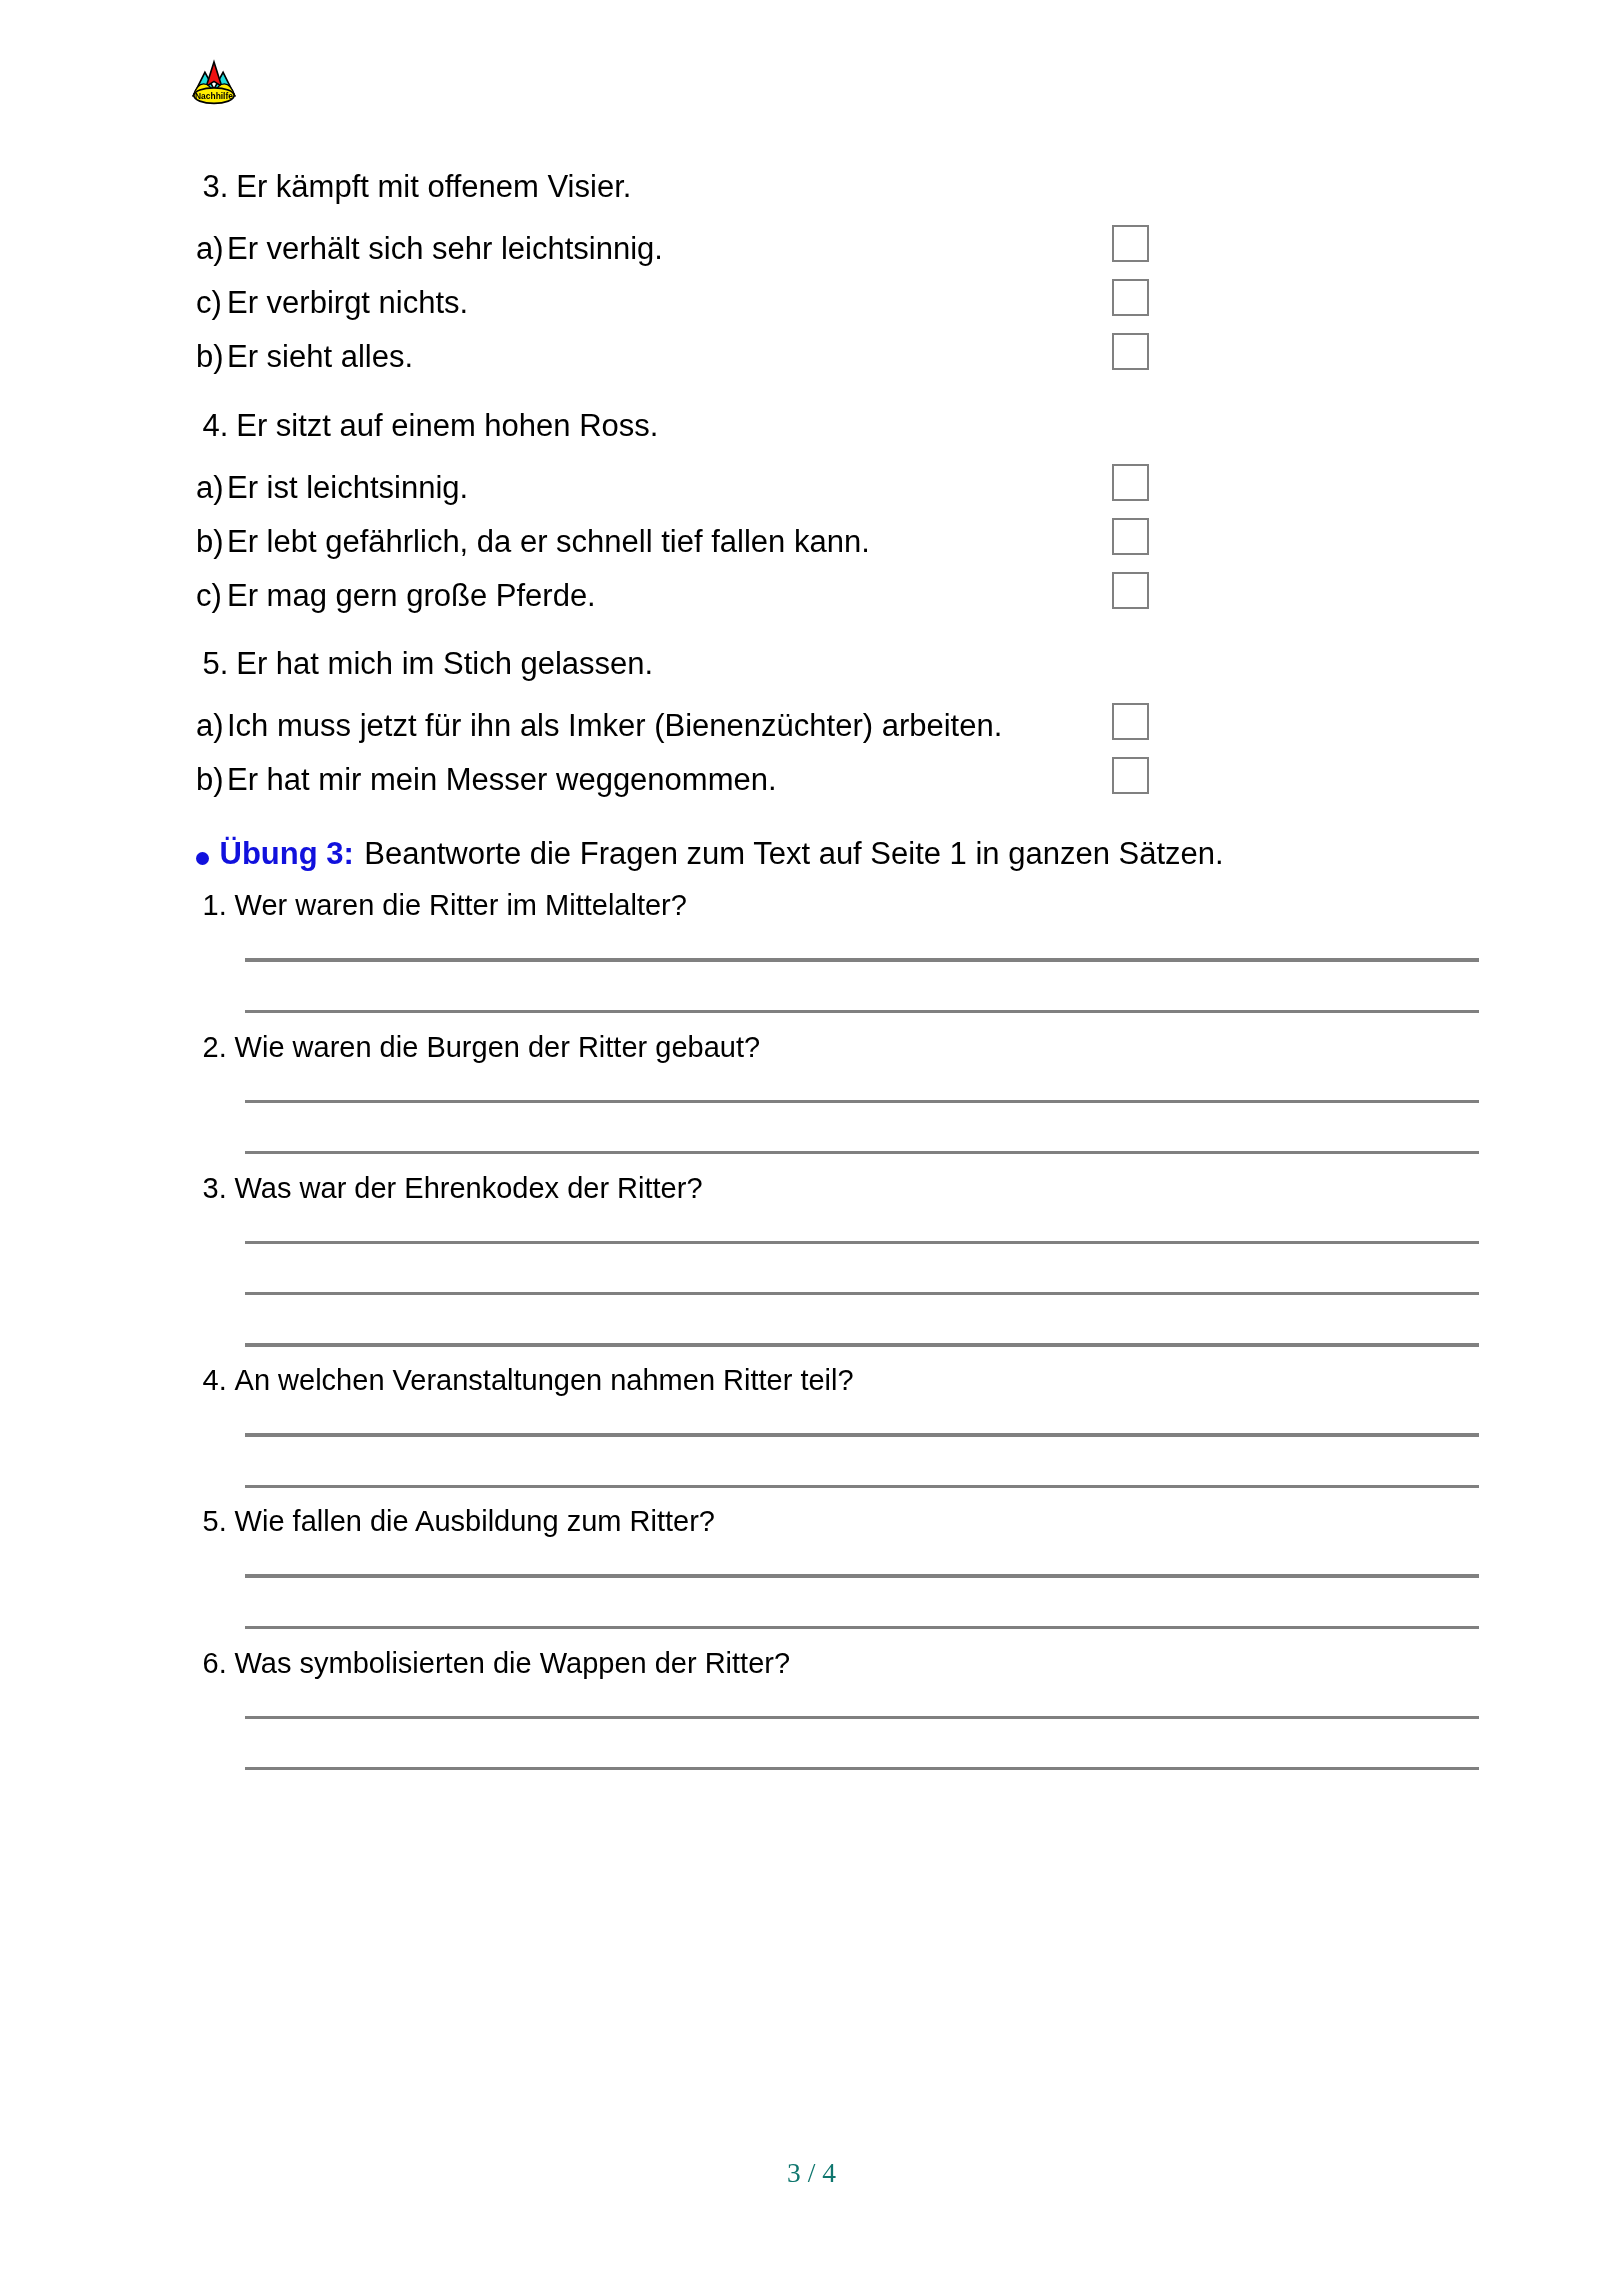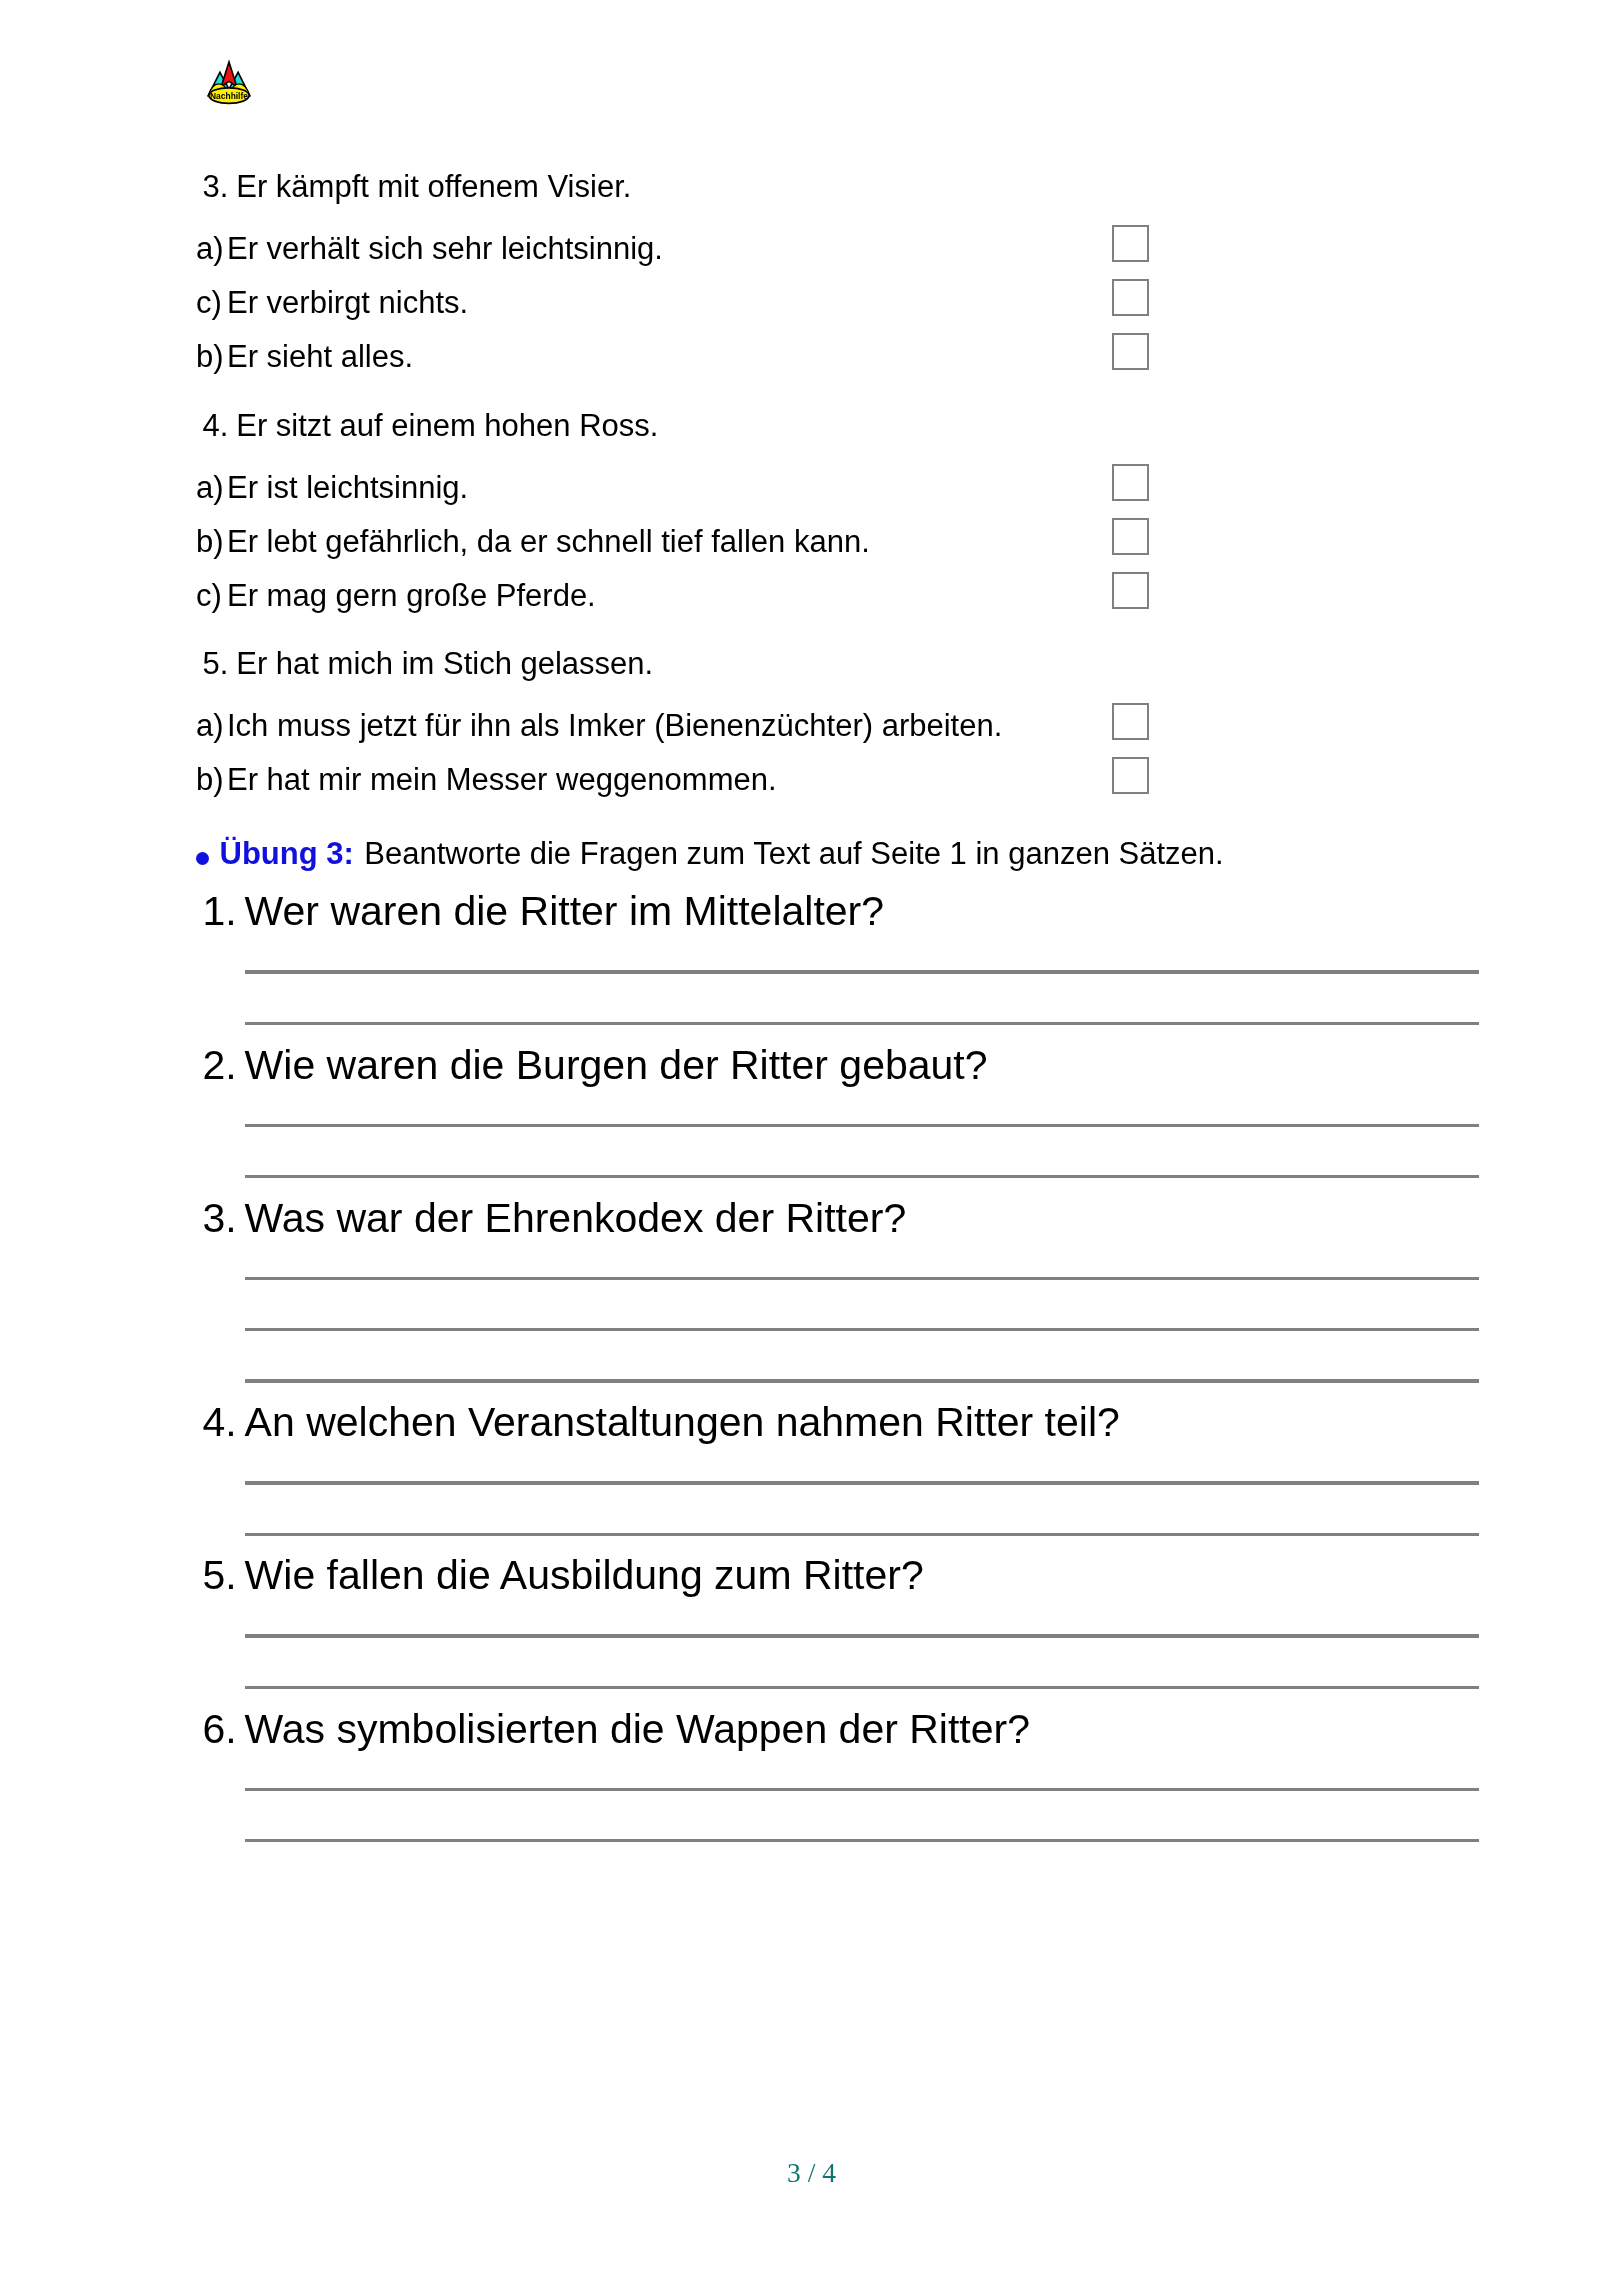--- a/index.html
+++ b/index.html
@@ -17,21 +17,21 @@
     width: 1623px;
     height: 2295px;
     background: #ffffff;
     box-sizing: border-box;
     overflow: hidden;
   }
 
   
   .header {
     position: absolute;
-    left: 204px;
+    left: 189px;
     top: 58px;
     display: flex;
     align-items: flex-end;
     gap: 17px;
   }
   .logo {
     width: 50px;
     height: 48px;
     position: relative;
     flex: 0 0 auto;
@@ -118,21 +118,21 @@
   }
   .uebung-text {
     font-size: 31px;
     color: #000000;
     white-space: nowrap;
   }
 
   
   .oq-block { margin-bottom: 0px; }
   .oq-question {
-    font-size: 41px;
+    font-size: 29px;
     line-height: 1.0;
     padding-left: 6.5px;
     margin-top: 19.6px;
     margin-bottom: 10.5px;
     white-space: nowrap;
   }
   .oq-question .num { margin-right: 7.9px; }
 
   .answer-lines {
     margin-left: 49px;

